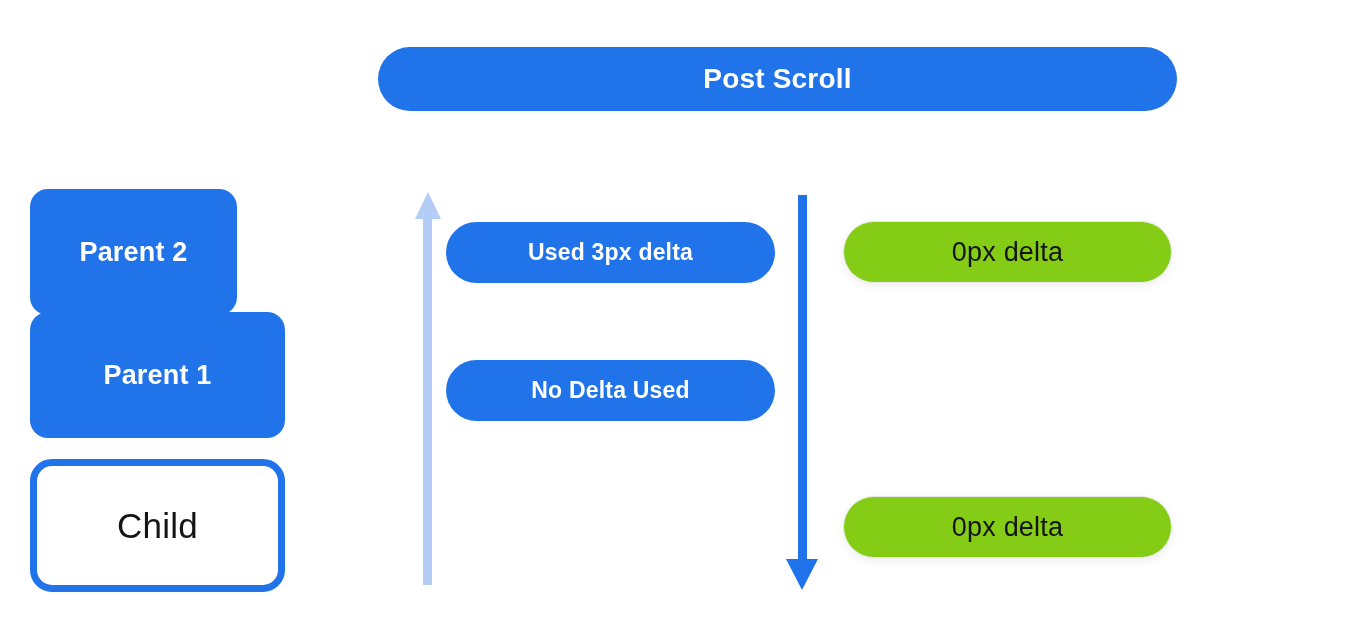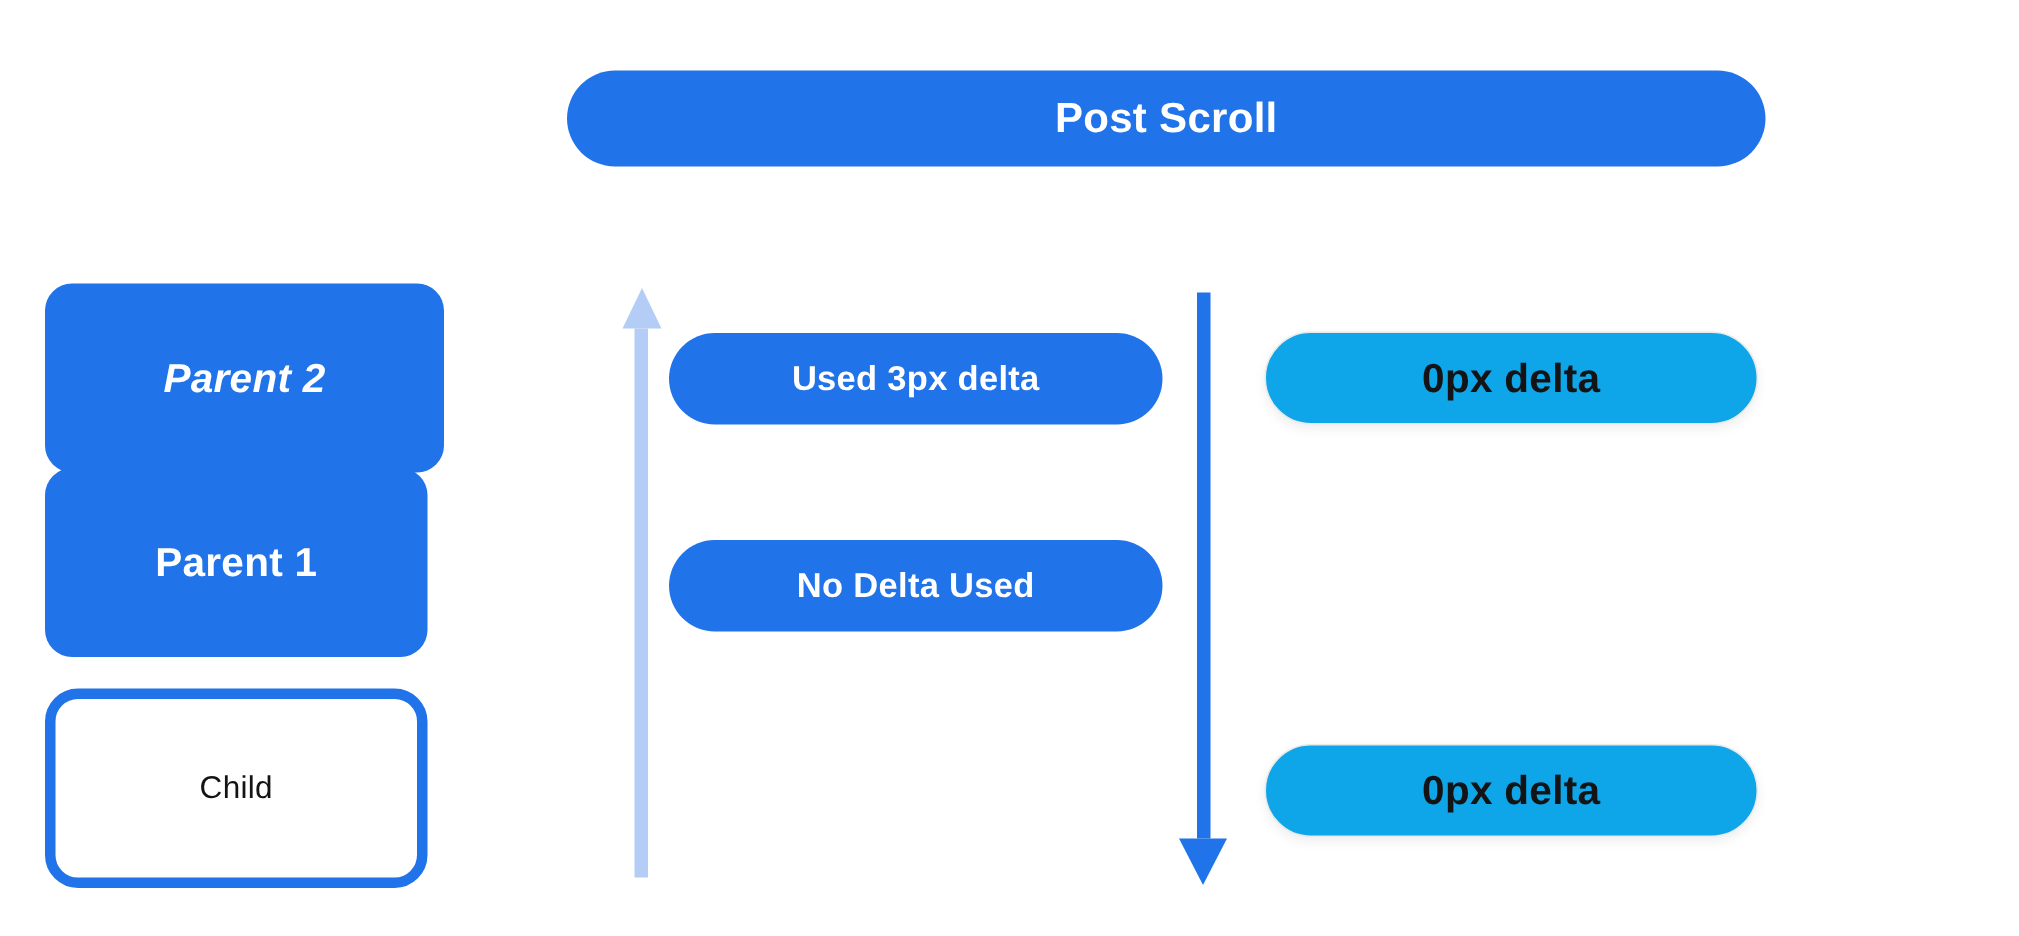--- a/index.html
+++ b/index.html
@@ -39,47 +39,47 @@
   }
   .header-pill {
     left: 378px; top: 47px;
     width: 799px; height: 64px;
     font-size: 28px;
   }
   .box {
     border-radius: 18px;
     font-size: 27px;
   }
-  .parent2-box { left: 30px; top: 189px; width: 266px; height: 126px; font-style: italic; }
+  .parent2-box { left: 30px; top: 189px; width: 207px; height: 126px; }
   .parent1-box { left: 30px; top: 312px; width: 255px; height: 126px; }
   .child-box {
     left: 30px; top: 459px;
     width: 255px; height: 133px;
     background: #ffffff;
     border: 7px solid var(--blue);
     border-radius: 22px;
     color: var(--dark-text);
     font-weight: 500;
-    font-size: 21px;
+    font-size: 35px;
   }
   .mid-pill {
     left: 446px;
     width: 329px; height: 61px;
     font-size: 23px;
   }
   .used-delta-pill { top: 222px; }
   .no-delta-pill   { top: 360px; }
   .white-pill {
     left: 843px;
     width: 329px; height: 62px;
-    background: #0ea5e9;
+    background: #84cc16;
     border: 1px solid var(--pill-border);
     box-shadow: 0 3px 8px rgba(0,0,0,0.07);
     color: var(--dark-text);
-    font-weight: 700;
+    font-weight: 400;
     font-size: 27px;
   }
   .zero-top-pill    { top: 221px; }
   .zero-bottom-pill { top: 496px; }
 
   .arrow { position: absolute; }
   .arrow .shaft { margin: 0 auto; width: 9px; }
   .arrow .head  { margin: 0 auto; width: 0; height: 0; }
 
   .up-arrow { left: 414px; top: 192px; width: 27px; height: 393px; }

